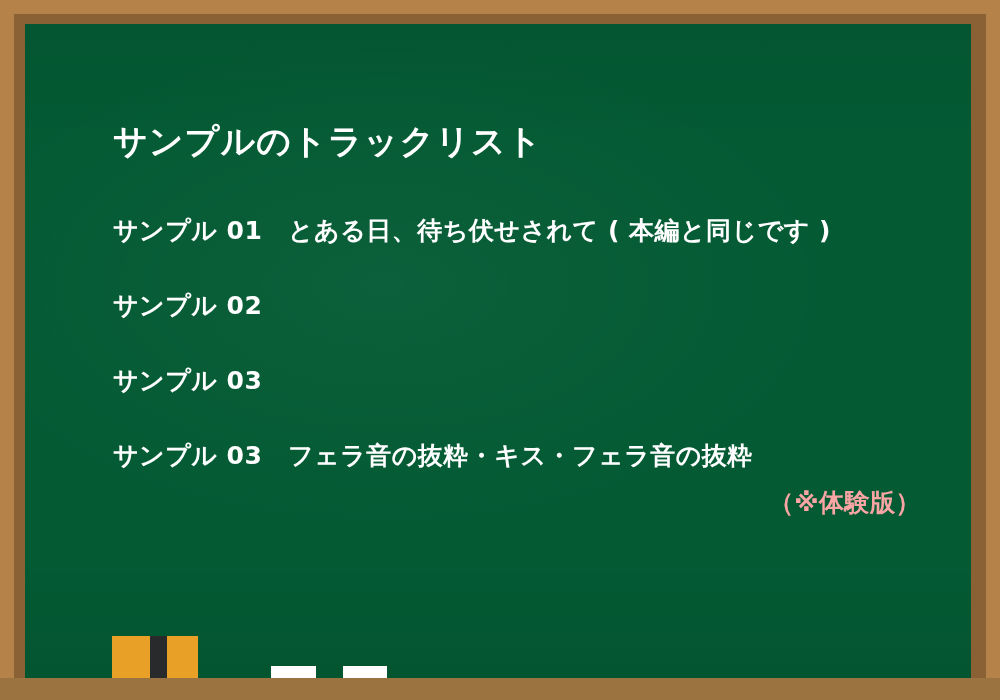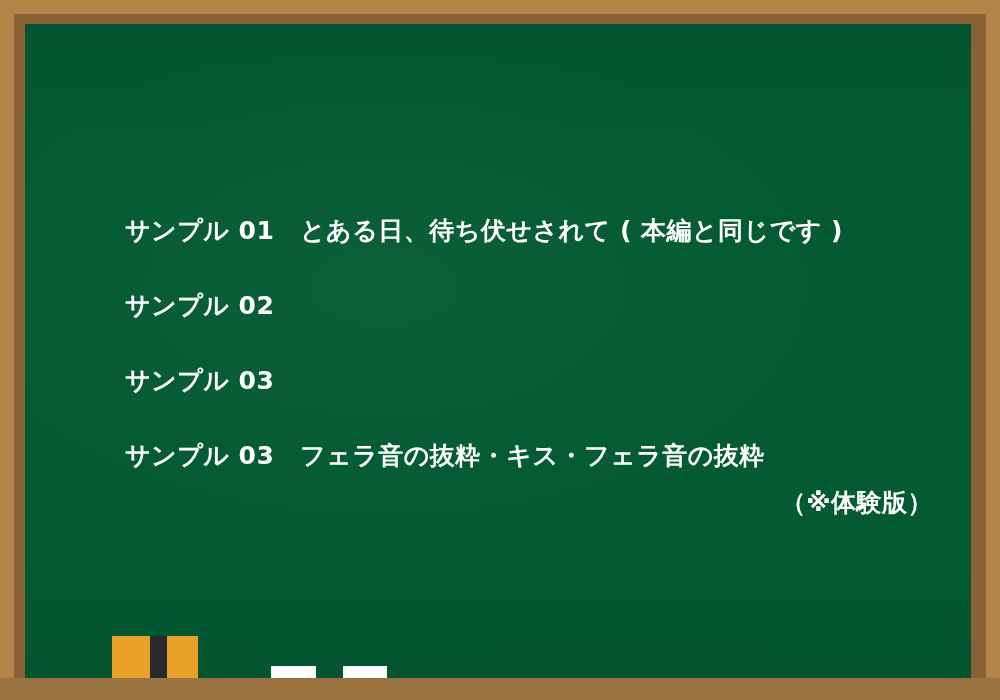--- a/index.html
+++ b/index.html
@@ -120,61 +120,61 @@
     letter-spacing: 1px;
     line-height: 1.25;
     white-space: nowrap;
   }
 
   .track-list {
     position: absolute;
     left: 88px;
     top: 190px;
     width: 860px;
-    margin-left: 12px;
   }
   .track-row {
     display: flex;
     align-items: baseline;
     color: #ffffff;
     font-size: 25px;
     font-weight: 700;
     letter-spacing: 0.5px;
     margin-bottom: 42px;
     white-space: nowrap;
   }
   .track-label {
     flex: 0 0 auto;
     min-width: 175px;
   }
   .track-title {
     flex: 0 0 auto;
   }
   .track-row-last { margin-bottom: 0; }
   .track-tail {
-    color: #ffffff;
+    color: #fca5a5;
     font-size: 25px;
     font-weight: 700;
     letter-spacing: 0.5px;
     text-align: right;
     padding-right: 52px;
     margin-top: 14px;
     white-space: nowrap;
   }
 </style>
 </head>
 <body>
 
 <div class="blackboard-frame">
 
   <div class="frame-bevel"></div>
 
   <div class="board-surface">
     <div class="board-sheen"></div>
 
+    <div class="board-title">サンプルのトラックリスト</div>
 
     <div class="track-list">
 
       <div class="track-row">
         <span class="track-label">サンプル 01</span>
         <span class="track-title">とある日、待ち伏せされて ( 本編と同じです )</span>
       </div>
 
       <div class="track-row">
         <span class="track-label">サンプル 02</span>

